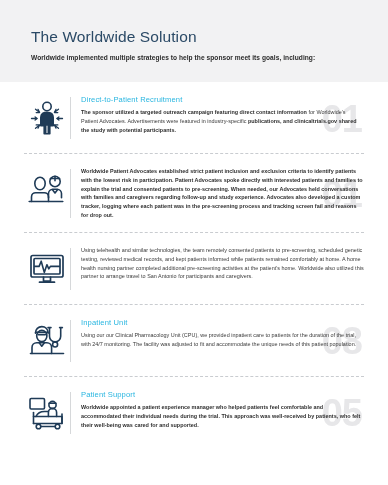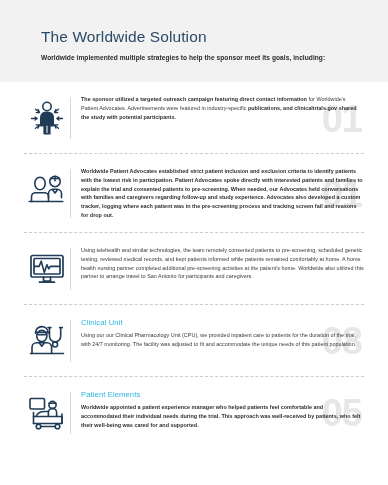--- a/index.html
+++ b/index.html
@@ -20,21 +20,21 @@
   
   .header {
     position: absolute;
     left: 0; top: 0;
     width: 388px;
     height: 82px;
     background: #f2f2f3;
   }
   .header-inner {
     position: absolute;
-    left: 41px;
+    left: 31px;
     top: 27px;
     right: 24px;
   }
   .page-title {
     font-size: 15.5px;
     font-weight: 400;
     color: #2b4a66;
     letter-spacing: 0.1px;
     line-height: 1.25;
     white-space: nowrap;
@@ -170,20 +170,21 @@
                 <path d="M30.0 12.4l-1.6 3.1 3.4.1"></path>
               <path d="M9.5 31.3l3.9-3.1"></path>
                 <path d="M12.0 31.1l1.6-3.1-3.4-.1"></path>
               <path d="M32.5 31.3l-3.9-3.1"></path>
                 <path d="M30.0 31.1l-1.6-3.1 3.4-.1"></path>
             </g>
           </svg>
         </div>
         <div class="divider-v"></div>
         <div class="step-body">
+          <div class="step-title">Direct-to-Patient Recruitment</div>
           <div class="step-text"><b>The sponsor utilized a targeted outreach campaign featuring direct contact information</b> <span class="lt">for Worldwide's Patient Advocates. Advertisements were featured in industry-specific</span> <b>publications, and clinicaltrials.gov shared the study with potential participants.</b></div>
         </div>
       </div>
     </div>
 
     <div class="hsep"></div>
 
     <div class="step">
       <div class="step-inner">
         <div class="step-num">01</div>
@@ -240,21 +241,21 @@
             <path d="M13.2 22.8l2.6 3.4 2.6-3.4"></path>
             <path d="M23.5 8.5v7.8c0 3.1 2.5 5.6 5.6 5.6s5.6-2.5 5.6-5.6V8.5"></path>
             <path d="M22 7.6h3M33.6 7.6h2.8"></path>
             <circle cx="29.1" cy="24.5" r="2.5"></circle>
             <path d="M29.1 22v-.1"></path>
             <path d="M4.5 33.5h33"></path>
           </svg>
         </div>
         <div class="divider-v"></div>
         <div class="step-body">
-          <div class="step-title">Clinical Unit</div>
+          <div class="step-title">Inpatient Unit</div>
           <div class="step-text"><span class="lt">Using our our Clinical Pharmacology Unit (CPU), we provided inpatient care to patients for the duration of the trial, with 24/7 monitoring. The facility was adjusted to fit and accommodate the unique needs of this patient population.</span></div>
         </div>
       </div>
     </div>
 
     <div class="hsep"></div>
 
     <div class="step">
       <div class="step-inner">
         <div class="step-num">05</div>
@@ -268,20 +269,20 @@
             <path d="M7.5 24.5h28.5v7H7.5"></path>
             <path d="M36 22v9.5"></path>
             <path d="M10 24.5c1.6-3.5 4.6-5 8.4-5h4"></path>
             <circle cx="12.5" cy="34.5" r="2.3"></circle>
             <circle cx="31.5" cy="34.5" r="2.3"></circle>
             <path d="M14.8 34.5h14.4"></path>
           </svg>
         </div>
         <div class="divider-v"></div>
         <div class="step-body">
-          <div class="step-title">Patient Elements</div>
+          <div class="step-title">Patient Support</div>
           <div class="step-text"><b>Worldwide appointed a patient experience manager who helped patients feel comfortable and accommodated their individual needs during the trial. This approach was well-received by patients, who felt their well-being was cared for and supported.</b></div>
         </div>
       </div>
     </div>
 
   </div>
 </div>
 
 </body></html>

